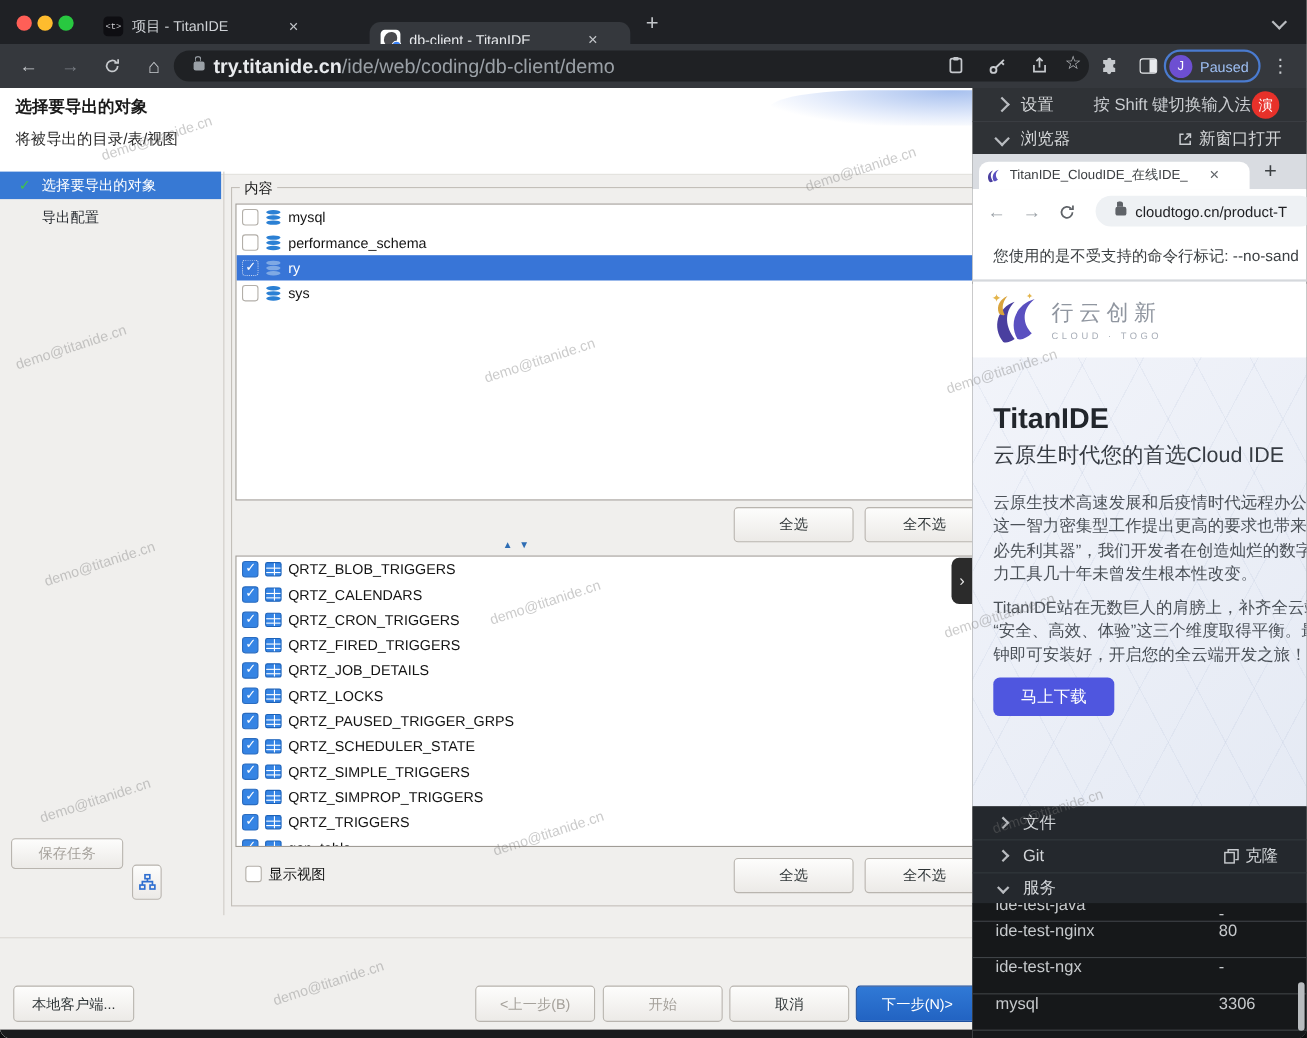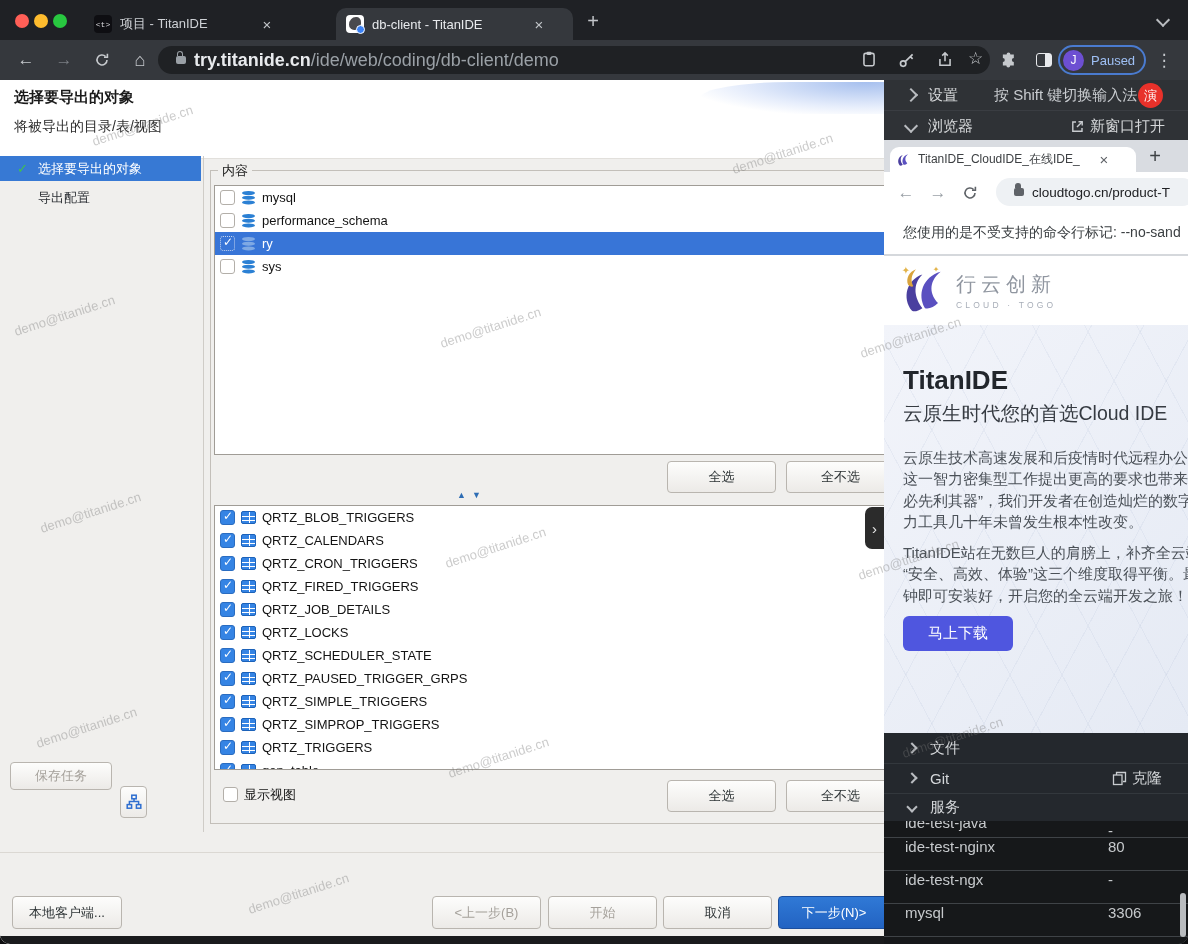--- a/index.html
+++ b/index.html
@@ -130,21 +130,21 @@
     <span class="traffic" style="left:15px;background:#ff5f57;"></span>
     <span class="traffic" style="left:34px;background:#febc2e;"></span>
     <span class="traffic" style="left:53px;background:#28c840;"></span>
 
     <div class="tab" style="left:84px;width:210px;">
       <span style="flex:none;width:18px;height:18px;background:#0e0e12;border-radius:4px;color:#d8d8dc;font-size:8px;display:flex;align-items:center;justify-content:center;font-family:'Liberation Mono',monospace;">&lt;t&gt;</span>
       <span class="title" style="width:130px;">项目 - TitanIDE</span>
       <span class="gx"></span>
     </div>
 
-    <div class="tab active" style="left:336px;width:237px;">
+    <div class="tab active" style="left:336px;width:237px;margin-top:12px;">
       <span style="flex:none;position:relative;width:18px;height:18px;background:#fff;border-radius:4px;">
         <span style="position:absolute;left:3px;top:2px;width:12px;height:13px;background:#4a4a4e;border-radius:60% 40% 55% 45%;"></span>
         <span style="position:absolute;right:-1px;bottom:-1px;width:7px;height:7px;background:#3b82f6;border-radius:50%;border:1px solid #fff;"></span>
       </span>
       <span class="title" style="width:150px;">db-client - TitanIDE</span>
       <span class="gx"></span>
     </div>
 
     <span class="gplus" style="position:absolute;left:580px;top:8px;"></span>
     <span class="chev d" style="position:absolute;left:1158px;top:15px;"></span>
@@ -281,26 +281,26 @@
           <span>QRTZ_JOB_DETAILS</span>
         </div>
       <div class="trow">
           <span class="cb c"></span>
           <span class="icon-table"></span>
           <span>QRTZ_LOCKS</span>
         </div>
       <div class="trow">
           <span class="cb c"></span>
           <span class="icon-table"></span>
+          <span>QRTZ_PAUSED_TRIGGER_GRPS</span>
+        </div>
+      <div class="trow">
+          <span class="cb c"></span>
+          <span class="icon-table"></span>
           <span>QRTZ_SCHEDULER_STATE</span>
-        </div>
-      <div class="trow">
-          <span class="cb c"></span>
-          <span class="icon-table"></span>
-          <span>QRTZ_PAUSED_TRIGGER_GRPS</span>
         </div>
       <div class="trow">
           <span class="cb c"></span>
           <span class="icon-table"></span>
           <span>QRTZ_SIMPLE_TRIGGERS</span>
         </div>
       <div class="trow">
           <span class="cb c"></span>
           <span class="icon-table"></span>
           <span>QRTZ_SIMPROP_TRIGGERS</span>

